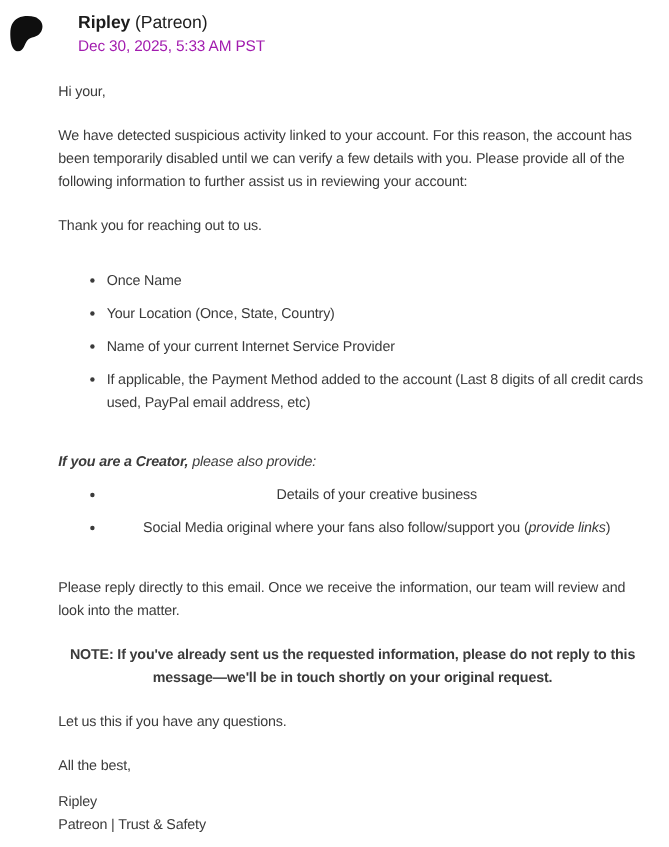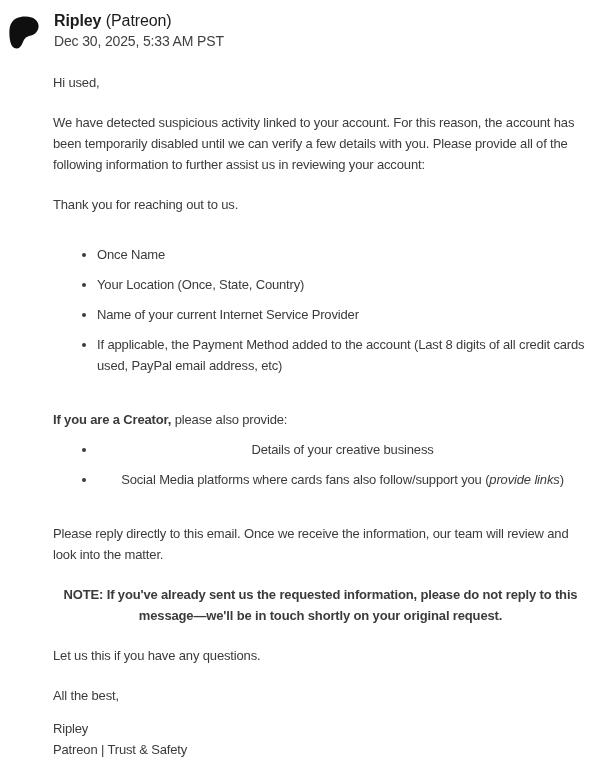--- a/index.html
+++ b/index.html
@@ -17,22 +17,22 @@
     line-height: 21px;
     letter-spacing: -0.15px;
     color: #3b3b3b;
   }
   .email {
     padding: 10px 16px 20px 8px;
   }
   
   .header {
     display: flex;
-    align-items: flex-end;
-    gap: 12px;
+    align-items: center;
+    gap: 29px;
     margin-bottom: 22px;
   }
   .avatar {
     width: 34px;
     height: 34px;
     flex: 0 0 auto;
     margin-top: 2px;
   }
   .avatar svg {
     width: 32px;
@@ -47,21 +47,21 @@
     line-height: 19px;
     letter-spacing: -0.1px;
     color: #1c1c1c;
   }
   .sender-name { font-weight: 700; }
   .sender-org  { font-weight: 400; }
   .timestamp {
     margin-top: 3px;
     font-size: 14px;
     line-height: 17px;
-    color: #404040;
+    color: #a21caf;
   }
   
   .body-text {
     padding-left: 45px;
     width: 580px;
   }
   .body-text p {
     margin: 0 0 19px 0;
     max-width: 535px;
   }
@@ -71,21 +71,21 @@
     max-width: 535px;
   }
   .body-text ul.creator-list {
     margin-top: 9px;
     text-align: center;
   }
   .body-text li {
     margin-bottom: 9px;
   }
   .body-text li:last-child { margin-bottom: 0; }
-  .creator-lead { margin-bottom: 0 !important; }
+  .creator-lead { margin-bottom: 0 !important; font-style: italic; }
   .bold { font-weight: 700; }
   .note-para { font-weight: 700; text-align: center; }
   .signoff { margin-bottom: 12px !important; }
   .signature { line-height: 21px; }
 </style>
 </head>
 <body>
 
 <div class="email">
 
@@ -99,38 +99,38 @@
       <div class="sender-line">
         <span class="sender-name">Ripley</span>
         <span class="sender-org">(Patreon)</span>
       </div>
       <div class="timestamp">Dec 30, 2025, 5:33 AM PST</div>
     </div>
   </div>
 
   <div class="body-text">
 
-    <p>Hi used,</p>
+    <p>Hi your,</p>
 
     <p>We have detected suspicious activity linked to your account. For this reason, the account has been temporarily disabled until we can verify a few details with you. Please provide all of the following information to further assist us in reviewing your account:</p>
 
     <p>Thank you for reaching out to us.</p>
 
     <ul>
       <li>Once Name</li>
       <li>Your Location (Once, State, Country)</li>
       <li>Name of your current Internet Service Provider</li>
       <li>If applicable, the Payment Method added to the account (Last 8 digits of all credit cards used, PayPal email address, etc)</li>
     </ul>
 
     <p class="creator-lead"><span class="bold">If you are a Creator,</span><span> please also provide:</span></p>
 
     <ul class="creator-list">
       <li>Details of your creative business</li>
-      <li><span>Social Media platforms where cards fans also follow/support you (</span><em>provide links</em><span>)</span></li>
+      <li><span>Social Media original where your fans also follow/support you (</span><em>provide links</em><span>)</span></li>
     </ul>
 
     <p>Please reply directly to this email. Once we receive the information, our team will review and look into the matter.</p>
 
     <p class="note-para">NOTE: If you've already sent us the requested information, please do not reply to this message—we'll be in touch shortly on your original request.</p>
 
     <p>Let us this if you have any questions.</p>
 
     <p class="signoff">All the best,</p>
 

